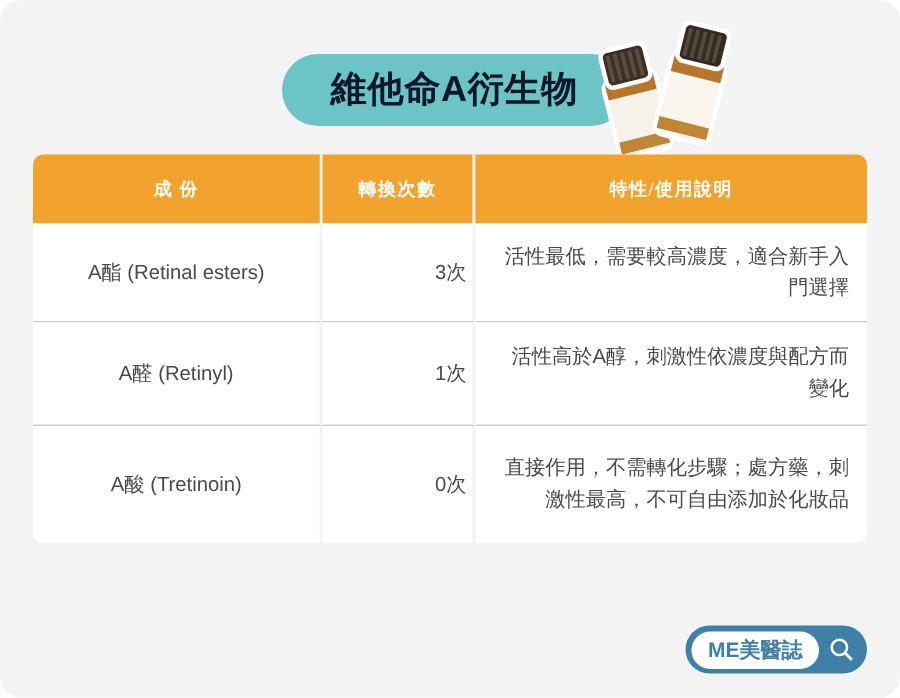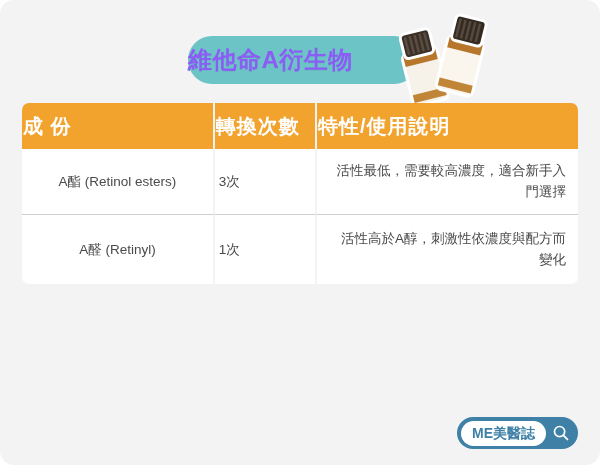--- a/index.html
+++ b/index.html
@@ -43,22 +43,22 @@
     border-radius: 24px;
     box-sizing: border-box;
   }
   .title-text {
     position: absolute;
     left: 188px;
     top: 6px;
     width: 230px;
     height: 48px;
     line-height: 48px;
-    text-align: left;
-    color: #8b5cf6;
+    text-align: center;
+    color: #0f172a;
     font-size: 24px;
     font-weight: bold;
     letter-spacing: 0.5px;
     white-space: nowrap;
     text-shadow: 0 1px 0 rgba(0,0,0,0.04);
   }
 
   
   .bottles {
     position: absolute;
@@ -74,44 +74,45 @@
     position: absolute;
     left: 22px;
     top: 103px;
     width: 556px;
     border-collapse: separate;
     border-spacing: 0;
   }
   .thead-cell {
     background: #f2a32e;
     color: #ffffff;
-    font-size: 20px;
+    font-size: 12px;
     font-weight: bold;
-    text-align: left;
+    text-align: center;
     height: 44px;
     vertical-align: middle;
     letter-spacing: 1px;
     border-right: 2px solid #f3f3f3;
+    font-family: Liberation Serif, serif;
   }
   .thead-cell:last-child { border-right: none; }
   .thead-cell.c1 { border-top-left-radius: 7px; }
   .thead-cell.c3 { border-top-right-radius: 7px; }
 
   .tcell {
     background: #ffffff;
     color: #4a4a4a;
     font-size: 13.5px;
     vertical-align: middle;
     border-bottom: 1px solid #cfcfcf;
     border-right: 2px solid #f3f3f3;
     box-sizing: border-box;
   }
   .tcell:last-child { border-right: none; }
   .tcell.col-name  { text-align: center; padding: 6px 4px; }
-  .tcell.col-count { text-align: left; padding: 6px 4px; }
+  .tcell.col-count { text-align: right; padding: 6px 4px; }
   .tcell.col-desc  { text-align: right; padding: 9px 12px 9px 14px; line-height: 1.55; }
 
   tr:last-child .tcell { border-bottom: none; }
   tr:last-child .tcell.col-name { border-bottom-left-radius: 7px; }
   tr:last-child .tcell.col-desc { border-bottom-right-radius: 7px; }
 
   .col-w1 { width: 192px; }
   .col-w2 { width: 100px; }
   .col-w3 { width: 264px; }
 
@@ -198,28 +199,33 @@
   <table class="table">
     <thead>
       <tr>
         <th class="thead-cell c1 col-w1">成 份</th>
         <th class="thead-cell c2 col-w2">轉換次數</th>
         <th class="thead-cell c3 col-w3">特性/使用說明</th>
       </tr>
     </thead>
     <tbody>
       <tr class="row-h-1">
-        <td class="tcell col-name col-w1">A酯 (Retinol esters)</td>
+        <td class="tcell col-name col-w1">A酯 (Retinal esters)</td>
         <td class="tcell col-count col-w2">3次</td>
         <td class="tcell col-desc col-w3">活性最低，需要較高濃度，適合新手入門選擇</td>
       </tr>
       <tr class="row-h-3">
         <td class="tcell col-name col-w1">A醛 (Retinyl)</td>
         <td class="tcell col-count col-w2">1次</td>
         <td class="tcell col-desc col-w3">活性高於A醇，刺激性依濃度與配方而變化</td>
+      </tr>
+      <tr class="row-h-4">
+        <td class="tcell col-name col-w1">A酸 (Tretinoin)</td>
+        <td class="tcell col-count col-w2">0次</td>
+        <td class="tcell col-desc col-w3">直接作用，不需轉化步驟；處方藥，刺激性最高，不可自由添加於化妝品</td>
       </tr>
     </tbody>
   </table>
 
   <div class="logo-badge">
     <span class="logo-inner">ME美醫誌</span>
     <span class="logo-search">
       <svg width="18" height="18" viewBox="0 0 18 18" xmlns="http://www.w3.org/2000/svg">
         <circle cx="7.6" cy="7.6" r="5.1" fill="none" stroke="#ffffff" stroke-width="1.7"></circle>
         <line x1="11.4" y1="11.4" x2="15.4" y2="15.4" stroke="#ffffff" stroke-width="1.9" stroke-linecap="round"></line>

